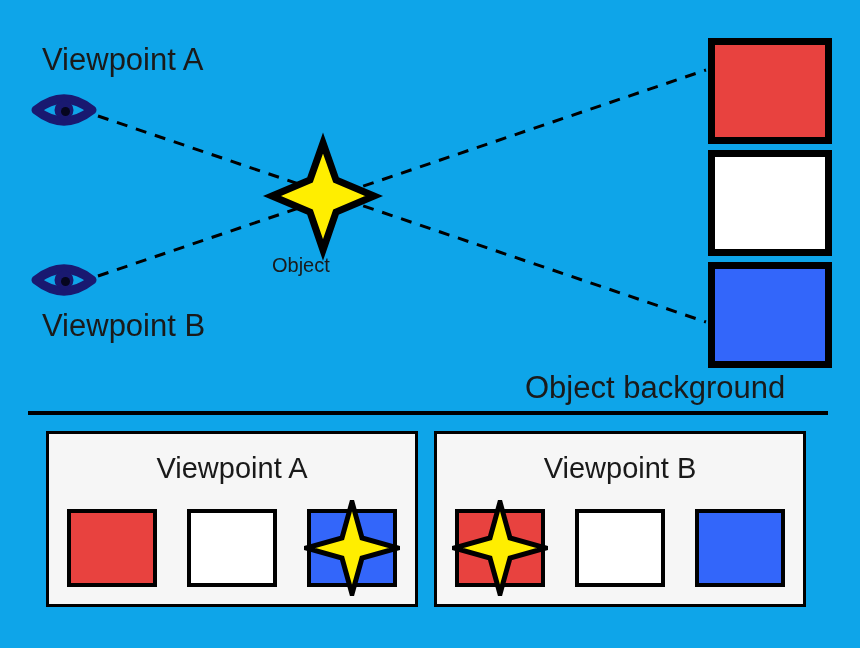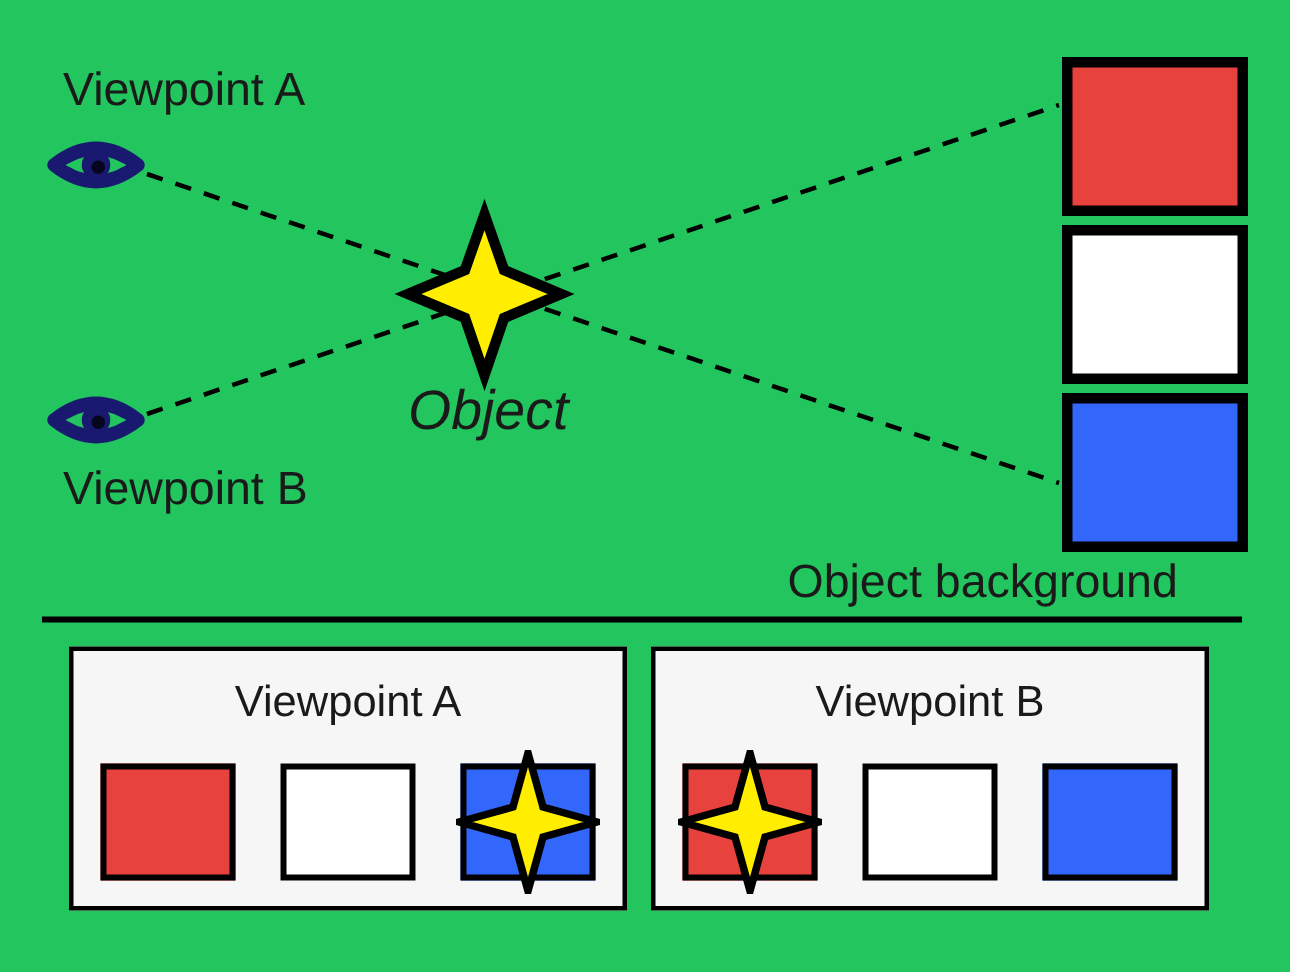--- a/index.html
+++ b/index.html
@@ -4,35 +4,35 @@
 <style>
   html, body {
     margin: 0;
     padding: 0;
     background: #ffffff;
   }
   #stage {
     position: relative;
     width: 860px;
     height: 648px;
-    background: #22c55e;
+    background: #0ea5e9;
     overflow: hidden;
     font-family: "Liberation Sans", sans-serif;
   }
 
   
   .label {
     position: absolute;
     color: #1a1a1a;
     white-space: nowrap;
     line-height: 1;
   }
   .label-vp-a      { left: 42px;  top: 44px;  font-size: 31px; }
   .label-vp-b      { left: 42px;  top: 310px; font-size: 31px; }
-  .label-object    { left: 272px; top: 255px; font-size: 37px; font-style: italic; }
+  .label-object    { left: 272px; top: 255px; font-size: 20px; }
   .label-distant   { left: 525px; top: 372px; font-size: 31px; }
   .panel-title     { font-size: 29px; color: #1a1a1a; white-space: nowrap; }
 
   
   #scene-svg {
     position: absolute;
     left: 0; top: 0;
     width: 860px; height: 648px;
   }
 

